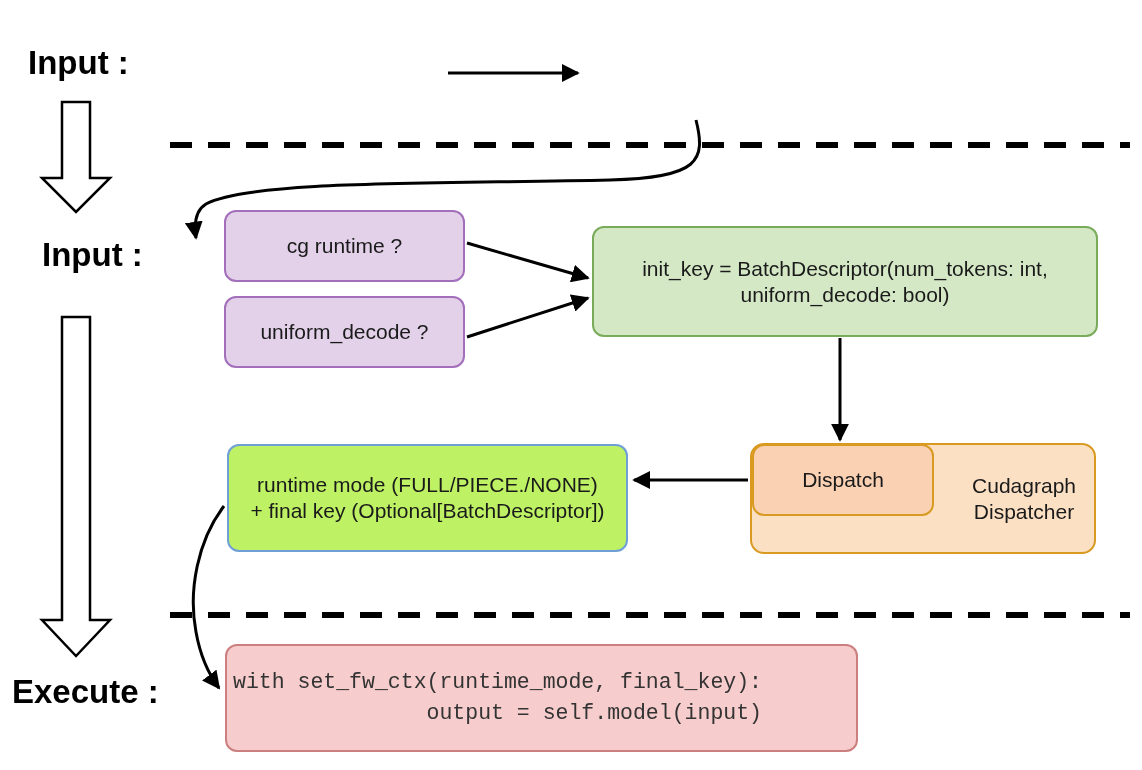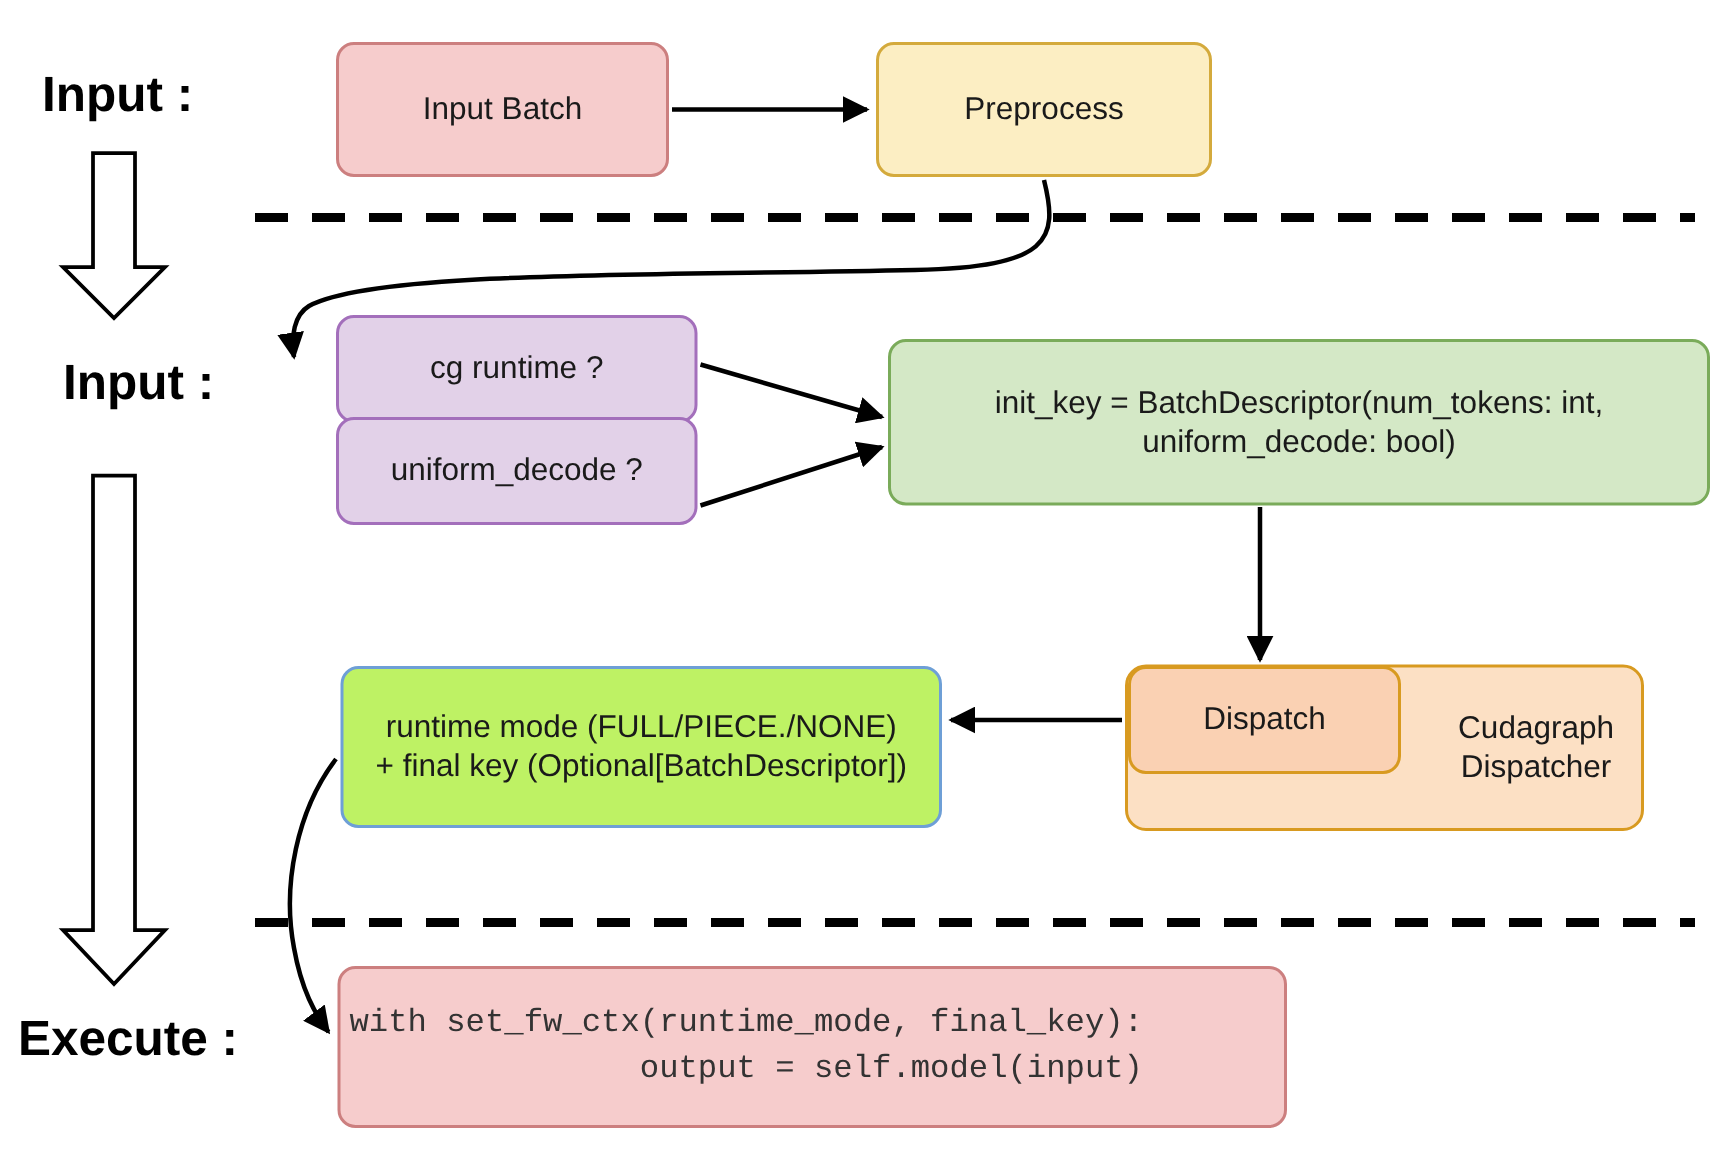--- a/index.html
+++ b/index.html
@@ -134,37 +134,31 @@
 
     <line x1="748" y1="480" x2="634" y2="480" stroke="#000000" stroke-width="3" marker-end="url(#arrowhead)"></line>
 
     <path d="M 224 506 C 198 540, 188 590, 196 632 C 201 660, 210 676, 219 688" fill="none" stroke="#000000" stroke-width="3" marker-end="url(#arrowhead)"></path>
   </svg>
 
   <div class="stage-label" style="left:28px; top:44px;">Input :</div>
   <div class="stage-label" style="left:42px; top:236px;">Input :</div>
   <div class="stage-label" style="left:12px; top:673px;">Execute :</div>
 
-  <div class="node node-pink" style="left:224px; top:28px; width:222px; height:90px;">
-    <span>Input Batch</span>
-  </div>
 
-  <div class="node node-yellow" style="left:584px; top:28px; width:224px; height:90px;">
-    <span>Preprocess</span>
-  </div>
 
   <div class="node node-purple" style="left:224px; top:210px; width:241px; height:72px;">
     <span>cg runtime ?</span>
   </div>
 
-  <div class="node node-purple" style="left:224px; top:278px; width:241px; height:72px;">
+  <div class="node node-purple" style="left:224px; top:296px; width:241px; height:72px;">
     <span>uniform_decode ?</span>
   </div>
 
-  <div class="node node-green" style="left:592px; top:226px; width:548px; height:111px; padding:0 12px;">
+  <div class="node node-green" style="left:592px; top:226px; width:506px; height:111px; padding:0 12px;">
     <span class="label-2line">init_key = BatchDescriptor(num_tokens: int,
 uniform_decode: bool)</span>
   </div>
 
   <div class="node node-orange-outer" style="left:750px; top:443px; width:346px; height:111px;">
     <span class="label-2line">Cudagraph
 Dispatcher</span>
   </div>
 
   <div class="node node-orange-inner" style="left:752px; top:444px; width:182px; height:72px;align-items:center;">

